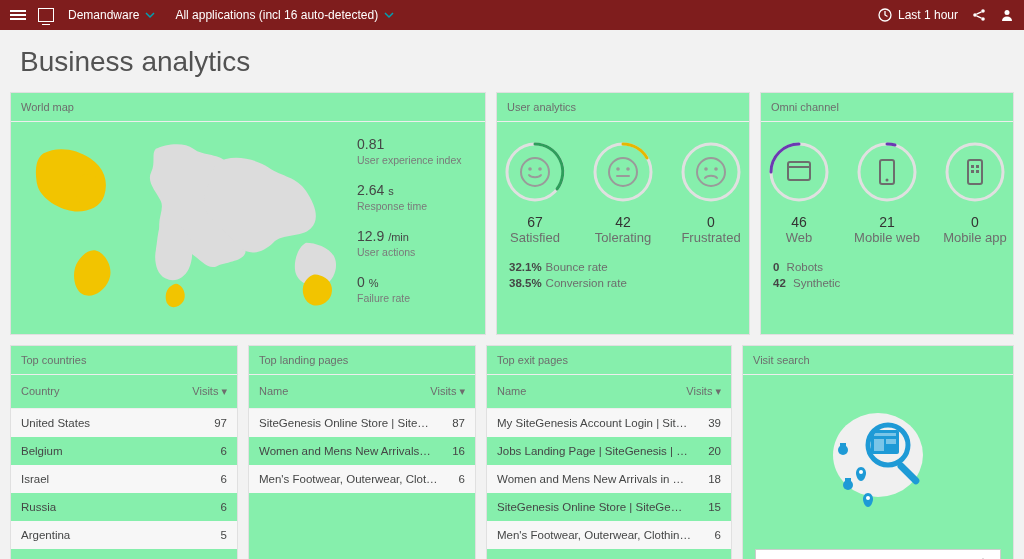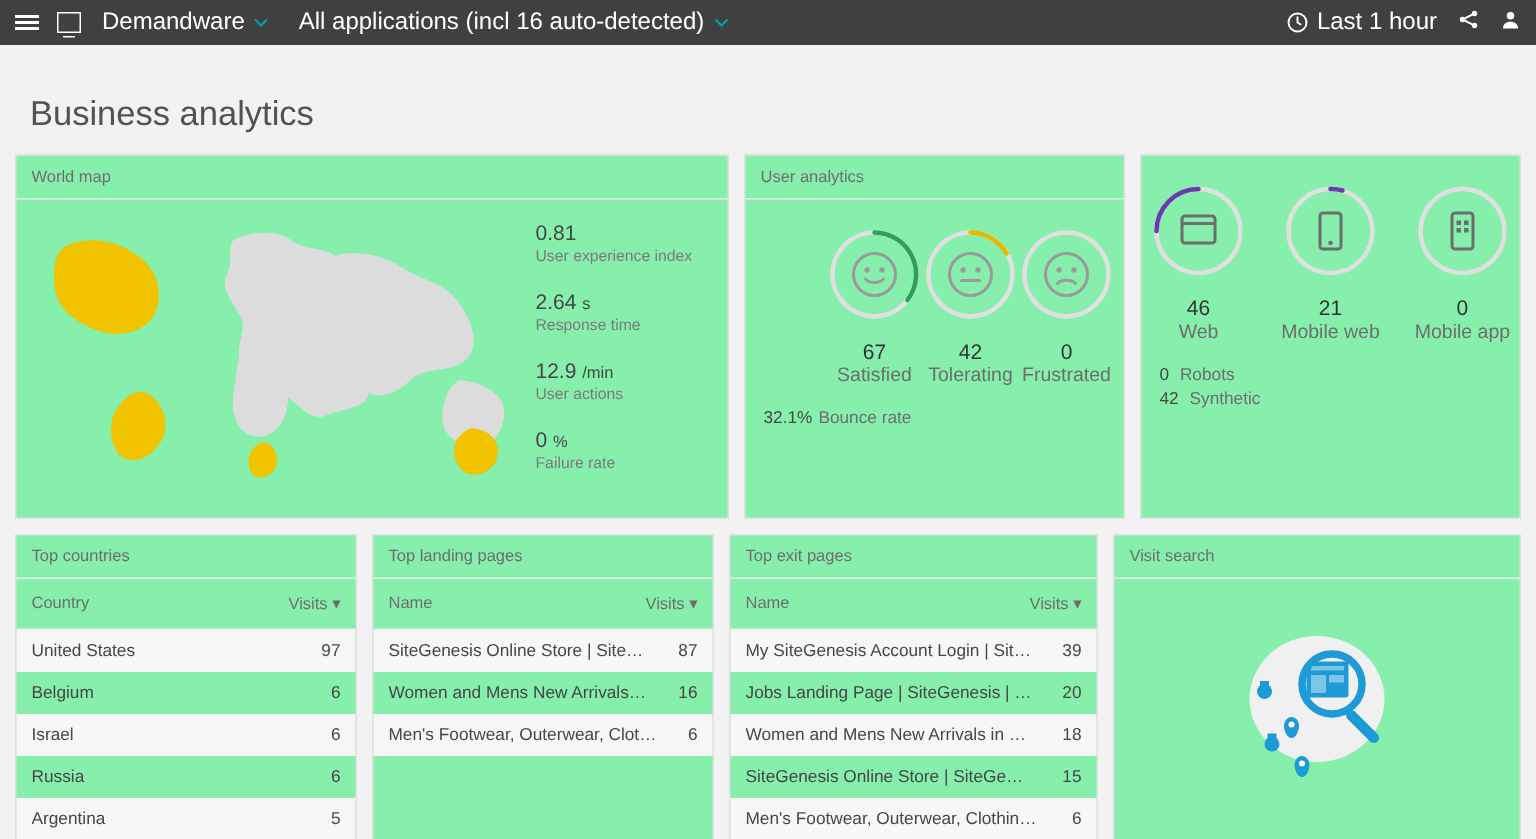--- a/index.html
+++ b/index.html
@@ -1,47 +1,47 @@
 <!DOCTYPE html>
 <html><head>
 <meta charset="utf-8">
 <style>
 *{margin:0;padding:0;box-sizing:border-box;font-family:-apple-system,BlinkMacSystemFont,"Segoe UI",Arial,sans-serif}
 body{background:#f2f2f2;color:#333}
-.topbar{background:#404040;height:30px;display:flex;align-items:center;padding:0 10px;color:#fff;font-size:16px}
+.topbar{background:#7f1d1d;height:30px;display:flex;align-items:center;padding:0 10px;color:#fff;font-size:12px}
 .topbar .hamburger{width:16px;cursor:pointer;margin-right:12px}
 .topbar .hamburger span{display:block;height:2px;background:#fff;margin:2px 0}
 .monitor-icon{width:16px;height:14px;border:1.5px solid #fff;margin-right:14px;cursor:pointer;position:relative}
 .monitor-icon::after{content:"";position:absolute;left:3px;right:3px;bottom:-4px;height:1.5px;background:#fff}
 .topbar .dd{display:flex;align-items:center;cursor:pointer;margin-right:20px}
 .topbar .dd svg{margin-left:6px}
 .topbar .spacer{flex:1}
 .topbar .right{display:flex;align-items:flex-start;gap:14px}
 .topbar .right>*{cursor:pointer;display:flex;align-items:center}
-.title{font-size:23px;font-weight:300;color:#525252;padding:32px 20px 14px}
+.title{font-size:28px;font-weight:300;color:#525252;padding:16px 20px 14px}
 .grid{padding:0 10px 10px;display:grid;grid-template-columns:476px 1fr 1fr;gap:10px}
 .row2{padding:0 10px 10px;display:grid;grid-template-columns:228px 228px 246px 1fr;gap:10px}
 .card{background:#86efac;border:1px solid #e0e0e0}
 .card-h{font-size:11px;color:#6d6d6d;padding:8px 10px;border-bottom:1px solid #eee}
 .worldmap-body{display:flex}
 .map{flex:1;padding:8px 4px 10px}
 .map svg{width:100%;height:auto}
 .stats{width:128px;padding:14px 8px 14px 0}
 .stat{margin-bottom:16px}
 .stat .v{font-size:14px;color:#454646}
 .stat .v small{font-size:11px}
 .stat .l{font-size:10.5px;color:#7a7a7a;margin-top:2px}
-.ua-body{display:flex;justify-content:flex-end;padding:18px 6px 10px}
+.ua-body{display:flex;justify-content:space-between;padding:18px 6px 10px}
 .ring{text-align:center}
 .ring svg{width:64px;height:64px}
 .ring .v{font-size:14px;margin-top:6px}
 .ring .l{font-size:13px;color:#6d6d6d}
 .rates{padding:6px 12px 14px;font-size:11.5px;color:#6d6d6d}
 .rates div{margin-bottom:4px}
-.rates b{color:#454646;font-weight:normal;margin-right:4px}
+.rates b{color:#454646;font-weight:bold;margin-right:4px}
 .omni-body{display:flex;justify-content:space-between;padding:18px 6px 10px}
 .thdr{display:flex;padding:10px;font-size:11px;color:#6d6d6d;border-bottom:1px solid #eee}
 .thdr .lcol{flex:1}
 .thdr .rcol{cursor:pointer}
 .trow{display:flex;padding:8px 10px;font-size:11.5px;color:#454646}
 .trow:nth-child(odd){background:#f7f7f7}
 .trow .lcol{flex:1;overflow:hidden;text-overflow:ellipsis;white-space:nowrap;padding-right:20px}
 .trow .rcol{font-weight:500}
 .search-body{padding:20px 10px;text-align:center}
 .search-body svg{width:130px;height:120px}
@@ -169,24 +169,26 @@
             <circle cx="32" cy="32" r="14" stroke="#9a9a9a" stroke-width="2" fill="none"></circle>
             <circle cx="27" cy="29" r="1.8" fill="#9a9a9a"></circle>
             <circle cx="37" cy="29" r="1.8" fill="#9a9a9a"></circle>
             <path d="M26 38c2-3 10-3 12 0" stroke="#9a9a9a" stroke-width="2" fill="none" stroke-linecap="round"></path>
           </svg>
         <div class="v">0</div><div class="l">Frustrated</div>
       </div>
     </div>
     <div class="rates">
       <div><b>32.1%</b><span>Bounce rate</span></div>
-    </div>
-  </div>
-
-  <div class="card">
+      <div><b>38.5%</b><span>Conversion rate</span></div>
+    </div>
+  </div>
+
+  <div class="card">
+    <div class="card-h">Omni channel</div>
     <div class="omni-body">
       <div class="ring">
         <svg viewBox="0 0 64 64">
             <circle cx="32" cy="32" r="28" stroke="#e0e0e0" stroke-width="3" fill="none"></circle>
             <path d="M32 4a28 28 0 0 0-28 28" stroke="#6a3ab2" stroke-width="3" fill="none" stroke-linecap="round"></path>
             <rect x="21" y="22" width="22" height="18" rx="2" stroke="#6d6d6d" stroke-width="2" fill="none"></rect>
             <line x1="21" y1="27" x2="43" y2="27" stroke="#6d6d6d" stroke-width="2"></line>
           </svg>
         <div class="v">46</div><div class="l">Web</div>
       </div>

